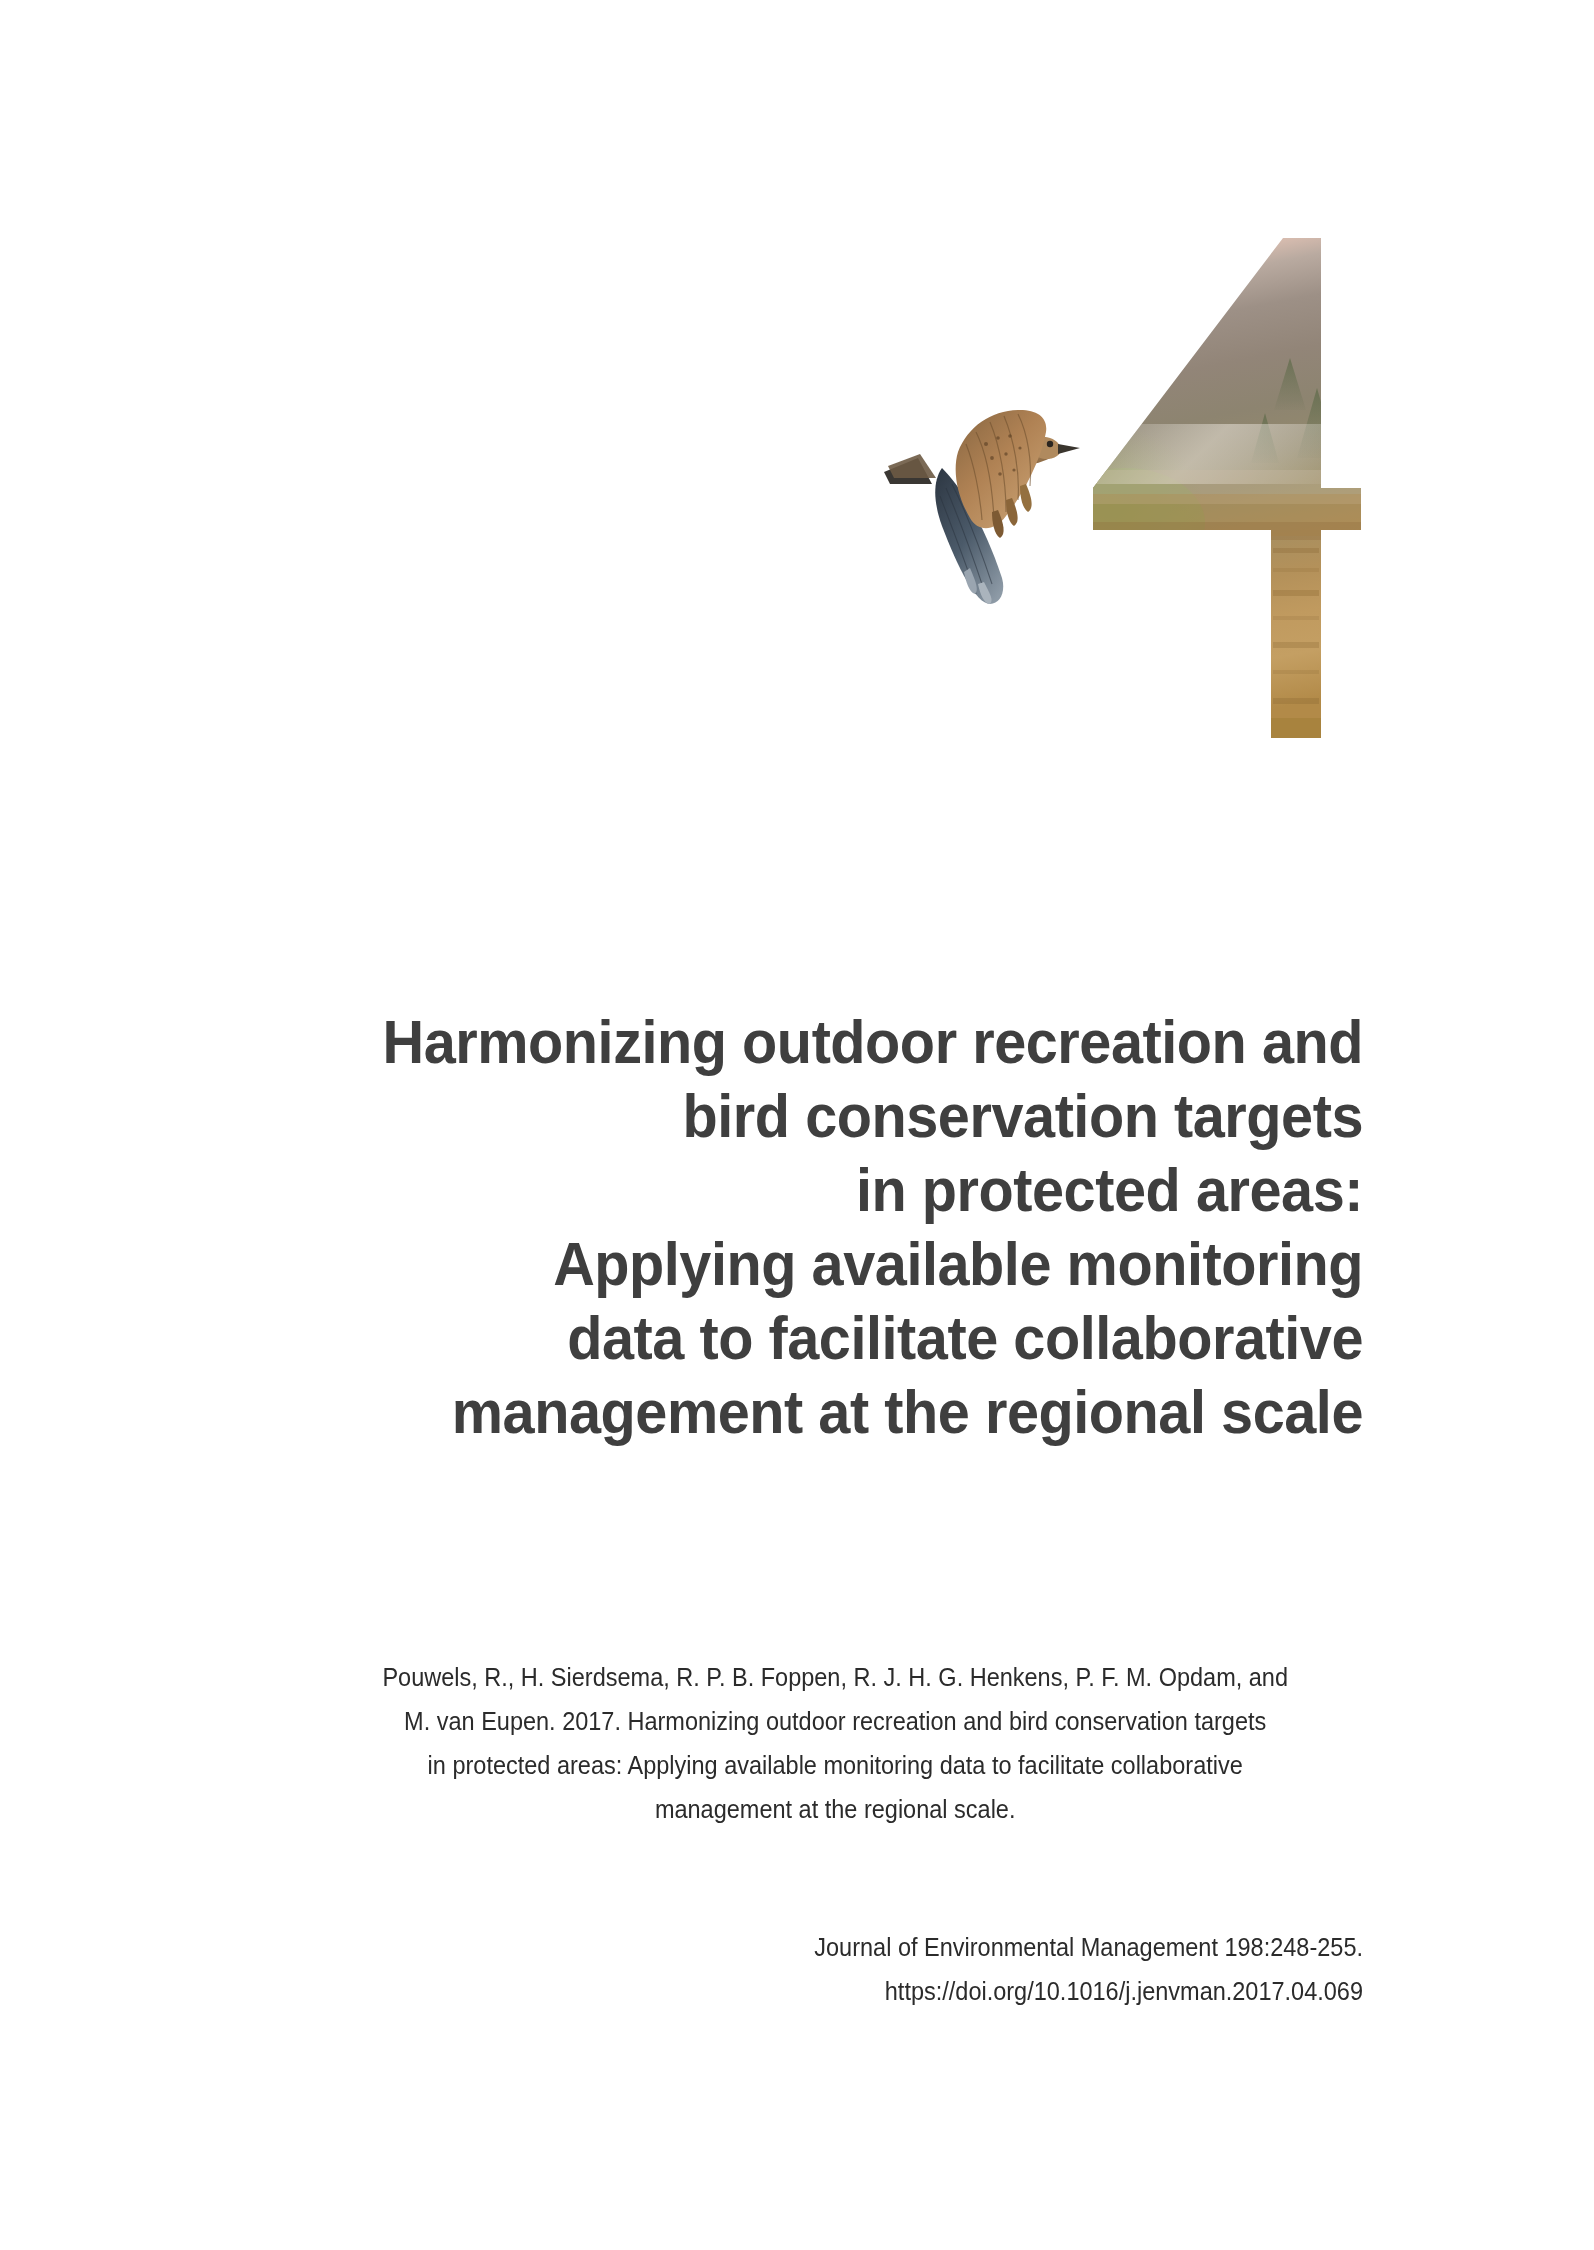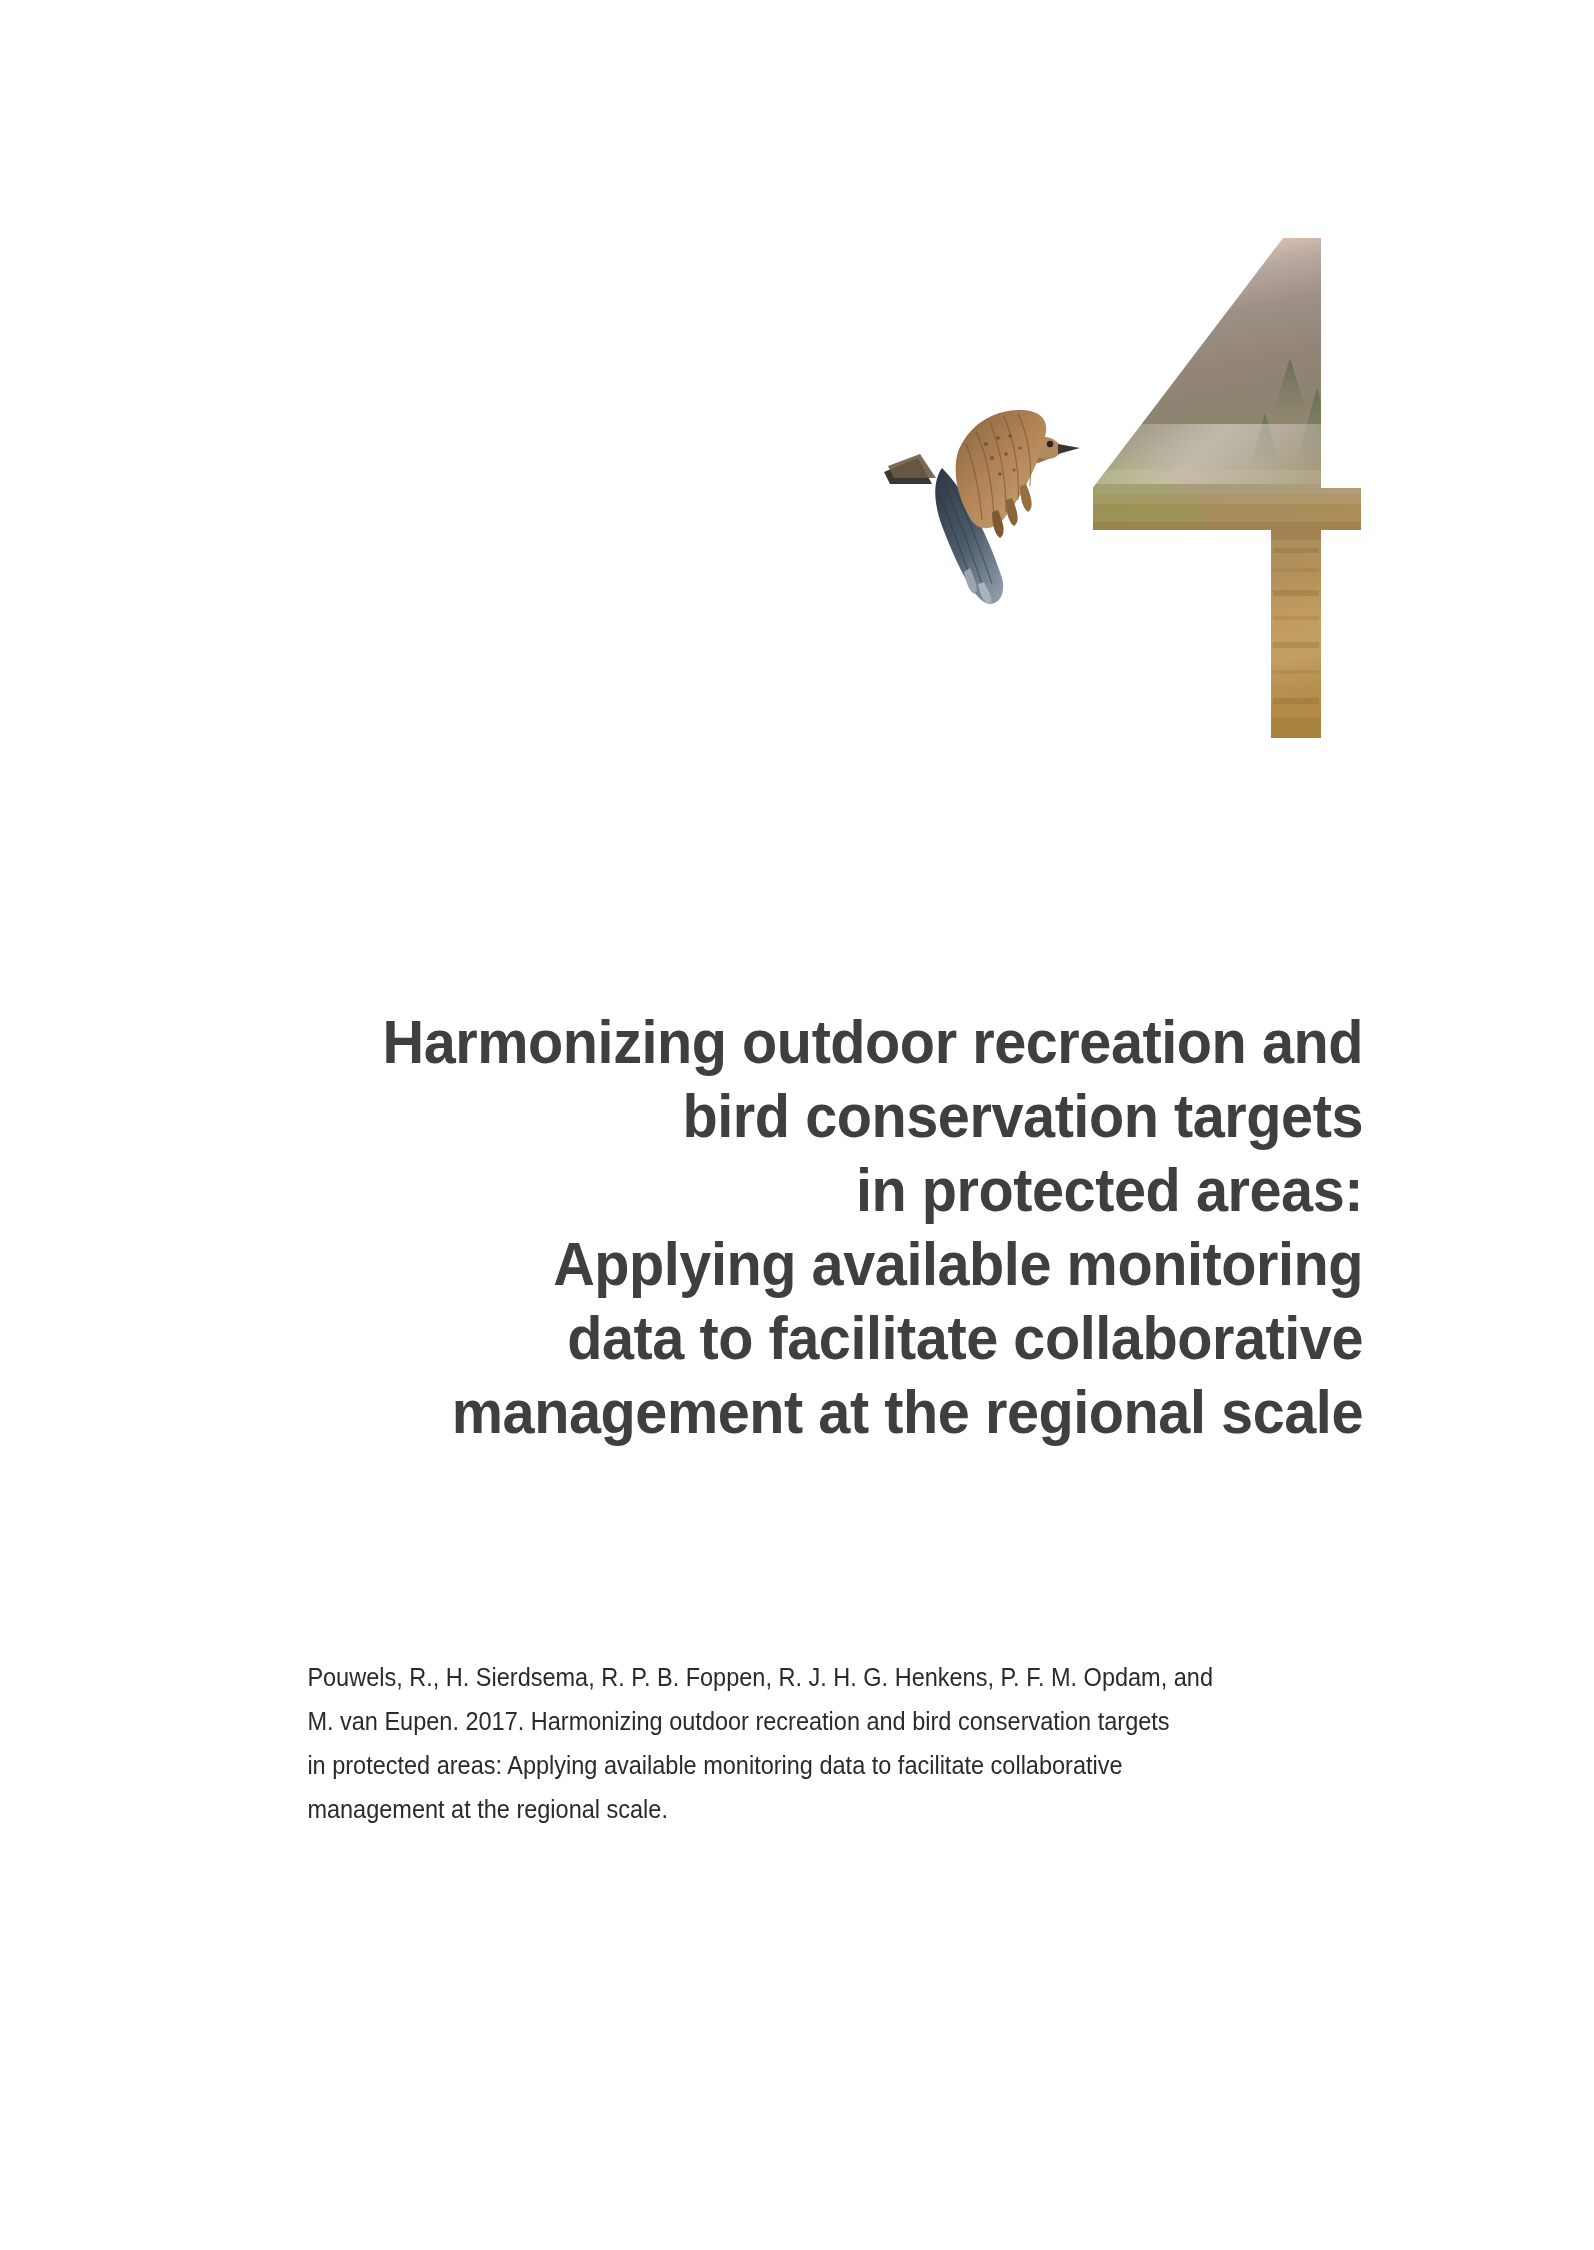--- a/index.html
+++ b/index.html
@@ -78,21 +78,21 @@
     transform: scaleX(0.93);
     transform-origin: right center;
   }
 
   
   .citation-block {
     position: absolute;
     left: 240px;
     top: 1655px;
     width: 1123px;
-    text-align: left;
+    text-align: center;
   }
   .citation-line {
     font-family: "Liberation Sans", sans-serif;
     font-weight: normal;
     font-size: 25px;
     line-height: 44px;
     color: #2b2b2b;
     white-space: nowrap;
     transform: scaleX(0.94);
     transform-origin: right center;
@@ -294,14 +294,18 @@
     <div class="title-line">management at the regional scale</div>
   </div>
 
   <div class="citation-block">
     <div class="citation-line">Pouwels, R., H. Sierdsema, R. P. B. Foppen, R. J. H. G. Henkens, P. F. M. Opdam, and</div>
     <div class="citation-line">M. van Eupen. 2017. Harmonizing outdoor recreation and bird conservation targets</div>
     <div class="citation-line">in protected areas: Applying available monitoring data to facilitate collaborative</div>
     <div class="citation-line">management at the regional scale.</div>
   </div>
 
+  <div class="journal-block">
+    <div class="journal-line">Journal of Environmental Management 198:248-255.</div>
+    <div class="journal-line">https://doi.org/10.1016/j.jenvman.2017.04.069</div>
+  </div>
 
 </div>
 
 </body></html>

